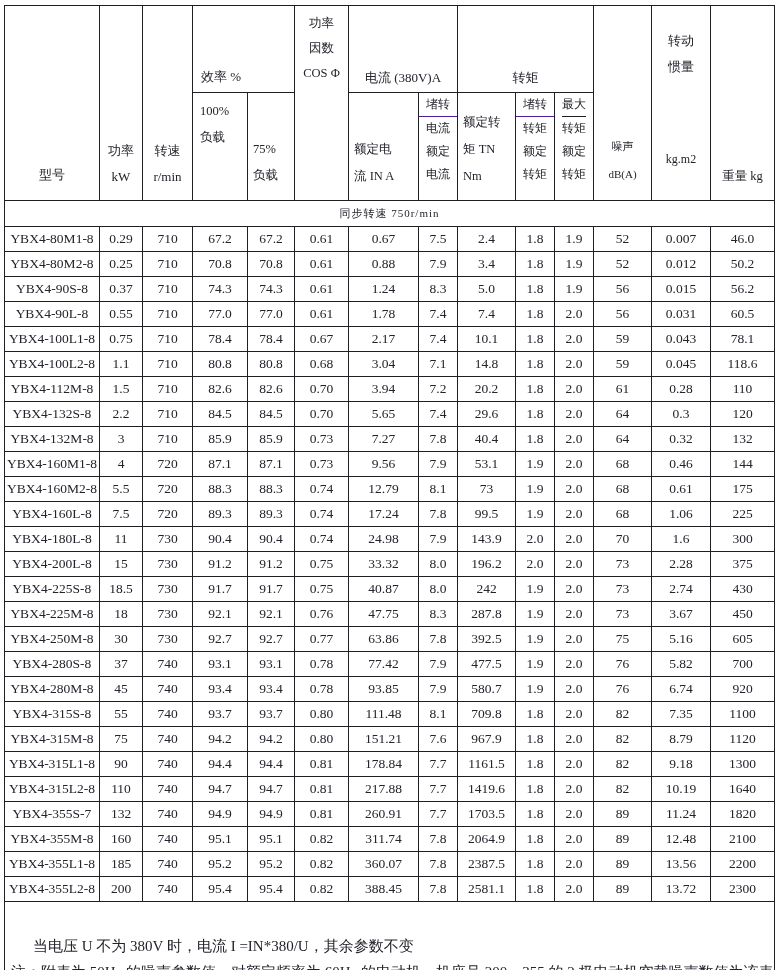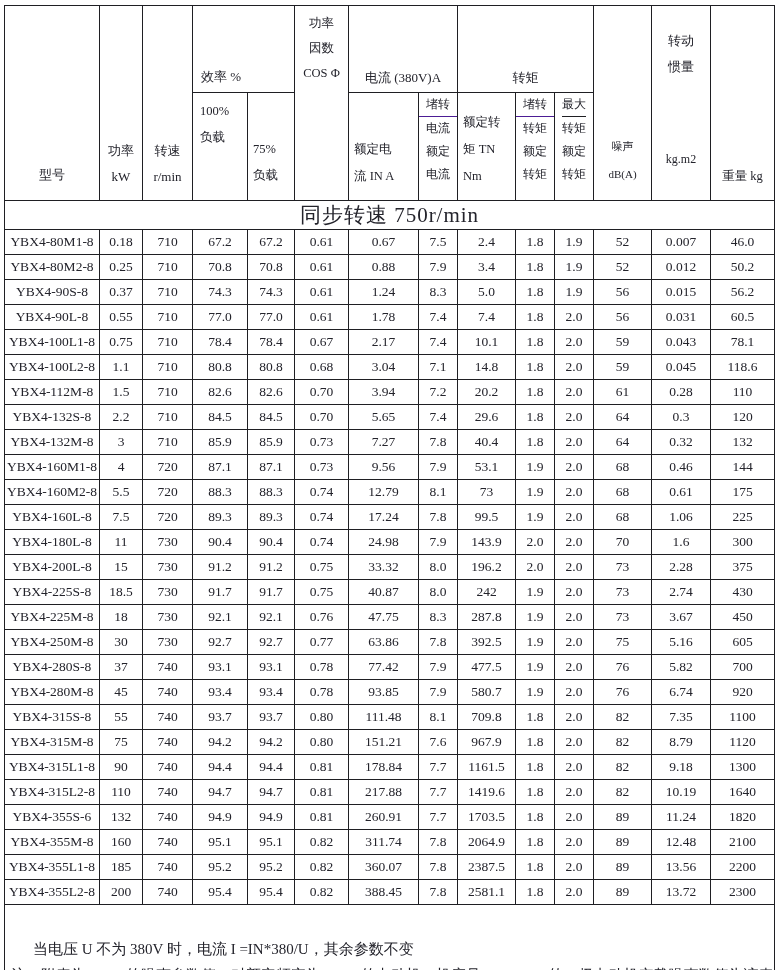--- a/index.html
+++ b/index.html
@@ -29,21 +29,21 @@
   th.inertia .unit{margin-top:66px;font-size:12px;}
   th.weight{vertical-align:bottom;text-align:center;padding-bottom:15px;font-size:12.5px;}
   th.load100{vertical-align:top;text-align:left;padding:5px 0 0 7px;line-height:26px;font-size:12.5px;margin-top:20px;}
   th.load75{vertical-align:bottom;text-align:left;padding:0 0 12px 5px;line-height:26px;font-size:12.5px;}
   th.ratedw{vertical-align:bottom;text-align:left;padding:0 0 10px 5px;line-height:27px;font-size:12.5px;}
   th.frac{vertical-align:top;text-align:center;font-size:12px;}
   .frac .ln{line-height:23px;}
   .frac .ln1{border-bottom:1px solid #4c1d95;}
   .frac .ov{display:inline-block;border-top:1px solid #1f1f23;}
   tr.group-row td{
-    height:25px;text-align:center;font-size:21px;letter-spacing:1px;
+    height:25px;text-align:center;font-size:11px;letter-spacing:1px;
   }
   tbody td{
     height:24px;text-align:center;font-size:13.5px;white-space:nowrap;
   }
   tr.notes-row td{
     height:82px;vertical-align:top;text-align:left;
     padding:5px 6px 4px 6px;font-size:15px;line-height:26px;
   }
   .note-indent{padding-left:22px;margin-top:26px;}
 </style>
@@ -146,21 +146,21 @@
       </tr>
     </thead>
     <tbody>
       <tr class="group-row">
         <td colspan="14">同步转速 750r/min</td>
       </tr>
     </tbody>
     <tbody>
         <tr>
           <td>YBX4-80M1-8</td>
-          <td>0.18</td>
+          <td>0.29</td>
           <td>710</td>
           <td>67.2</td>
           <td>67.2</td>
           <td>0.61</td>
           <td>0.67</td>
           <td>7.5</td>
           <td>2.4</td>
           <td>1.8</td>
           <td>1.9</td>
           <td>52</td>
@@ -513,21 +513,21 @@
           <td>217.88</td>
           <td>7.7</td>
           <td>1419.6</td>
           <td>1.8</td>
           <td>2.0</td>
           <td>82</td>
           <td>10.19</td>
           <td>1640</td>
         </tr>
         <tr>
-          <td>YBX4-355S-6</td>
+          <td>YBX4-355S-7</td>
           <td>132</td>
           <td>740</td>
           <td>94.9</td>
           <td>94.9</td>
           <td>0.81</td>
           <td>260.91</td>
           <td>7.7</td>
           <td>1703.5</td>
           <td>1.8</td>
           <td>2.0</td>

